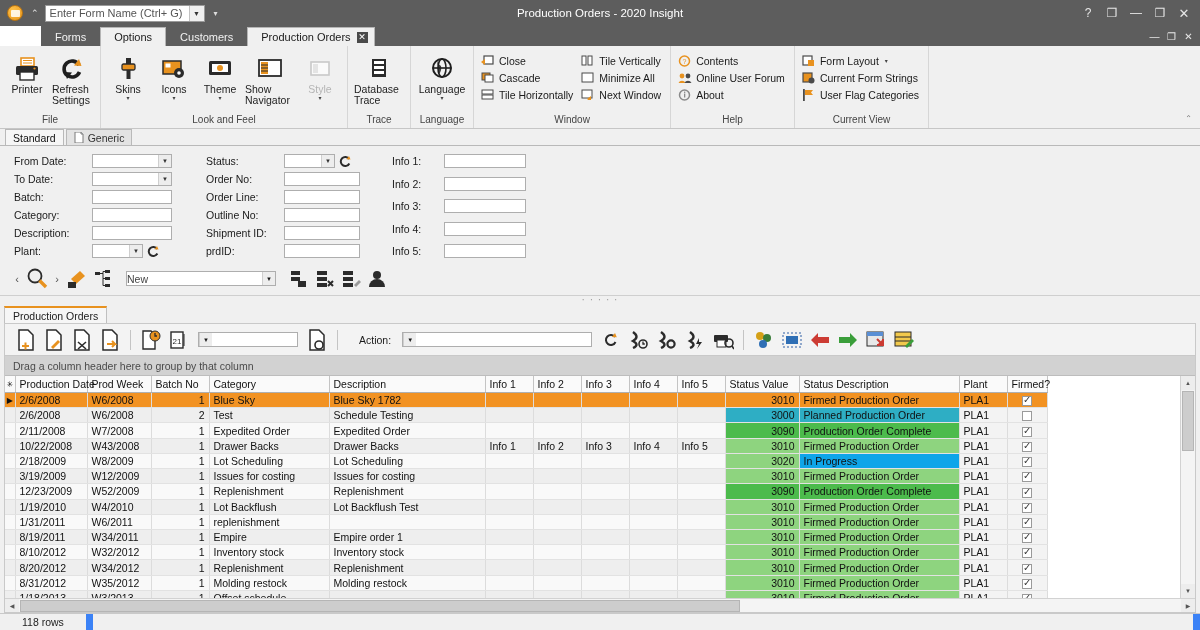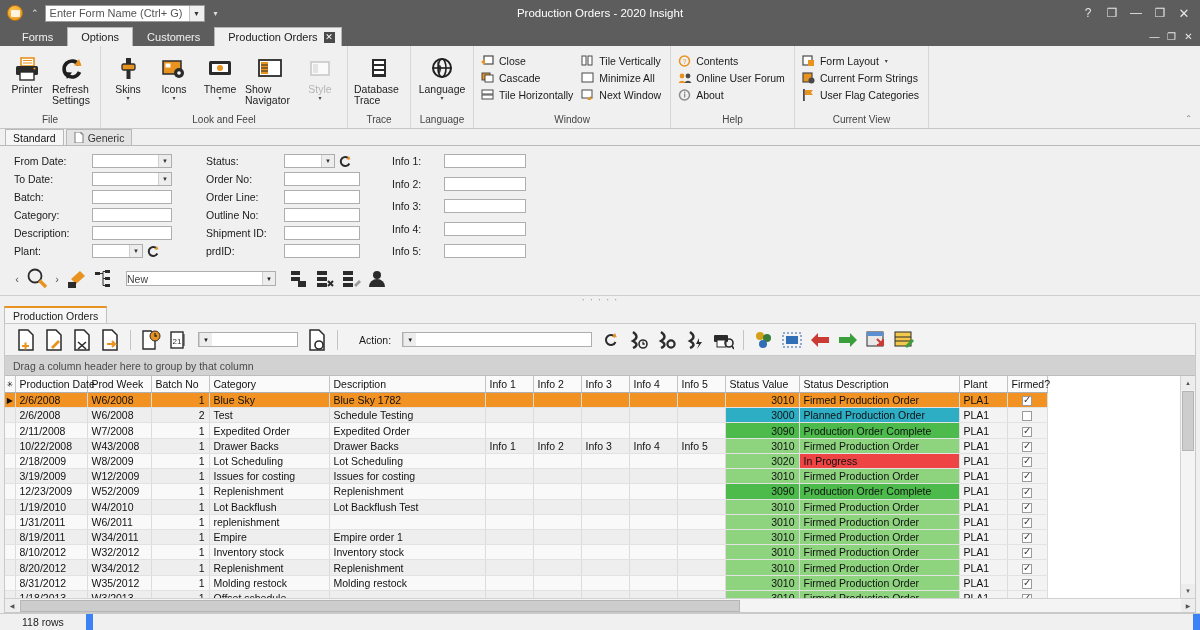--- a/index.html
+++ b/index.html
@@ -42,21 +42,21 @@
   .win-btns { margin-left:auto; display:flex; align-items:center; padding-right:4px; z-index:2;}
   .win-btn {
     width:24px; height:22px; display:flex; align-items:center; justify-content:center;
     color:#e6e6e6; font-size:12px;
   }
   .win-btn.close { font-size:13px; }
 
   
   .ribbon-tabs {
     height:20px; background:#5d5d5d; display:flex; align-items:flex-end;
-    padding-left:8px; position:relative; flex:none;
+    position:relative; flex:none;margin-left:41px;
   }
   .rtab {
     height:19px; padding:0 13px; font-size:11px; color:#f2f2f2;
     display:flex; align-items:center; border:1px solid transparent; border-bottom:none;
   }
   .rtab.active { background:#f0f0f0; color:#1a1a1a; border-color:#b5b5b5; }
   .rtab.doc {
     background:#f0f0f0; color:#1a1a1a; border-color:#b5b5b5; padding-right:6px;
   }
   .rtab .doc-x {
@@ -974,21 +974,21 @@
                   <td>W8/2009</td>
                   <td class="num">1</td>
                   <td>Lot Scheduling</td>
                   <td>Lot Scheduling</td>
                   <td></td>
                   <td></td>
                   <td></td>
                   <td></td>
                   <td></td>
                   <td class="sv" style="background:#8ed47f;">3020</td>
-                  <td style="background:#ef4444;">In Progress</td>
+                  <td style="background:#0ea5e9;">In Progress</td>
                   <td style="background:#f3f3f3;">PLA1</td>
                   <td class="center" style="background:#f3f3f3;"><span class="chk on"></span></td>
                   <td class="pad-col"></td>
                 </tr>
                 <tr class="alt">
                   <td class="ind"></td>
                   <td>3/19/2009</td>
                   <td>W12/2009</td>
                   <td class="num">1</td>
                   <td>Issues for costing</td>

